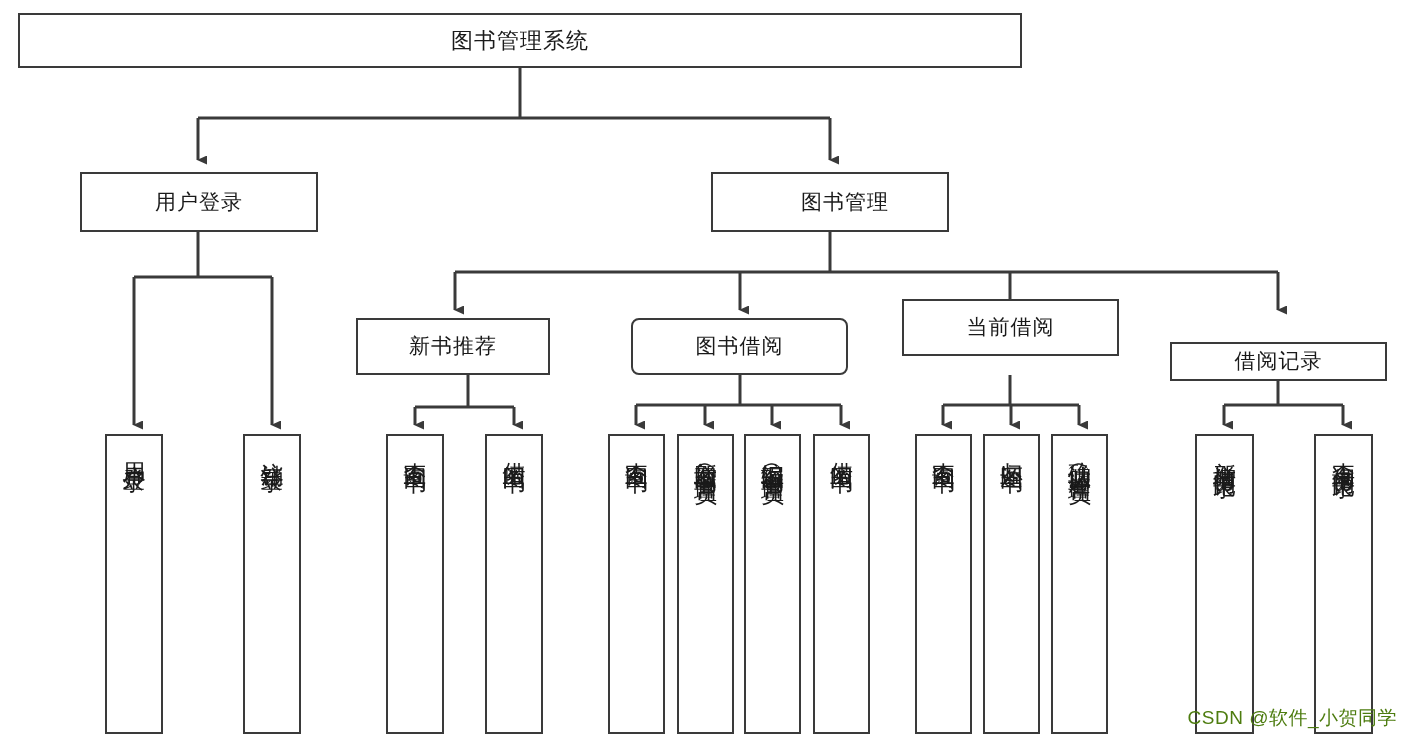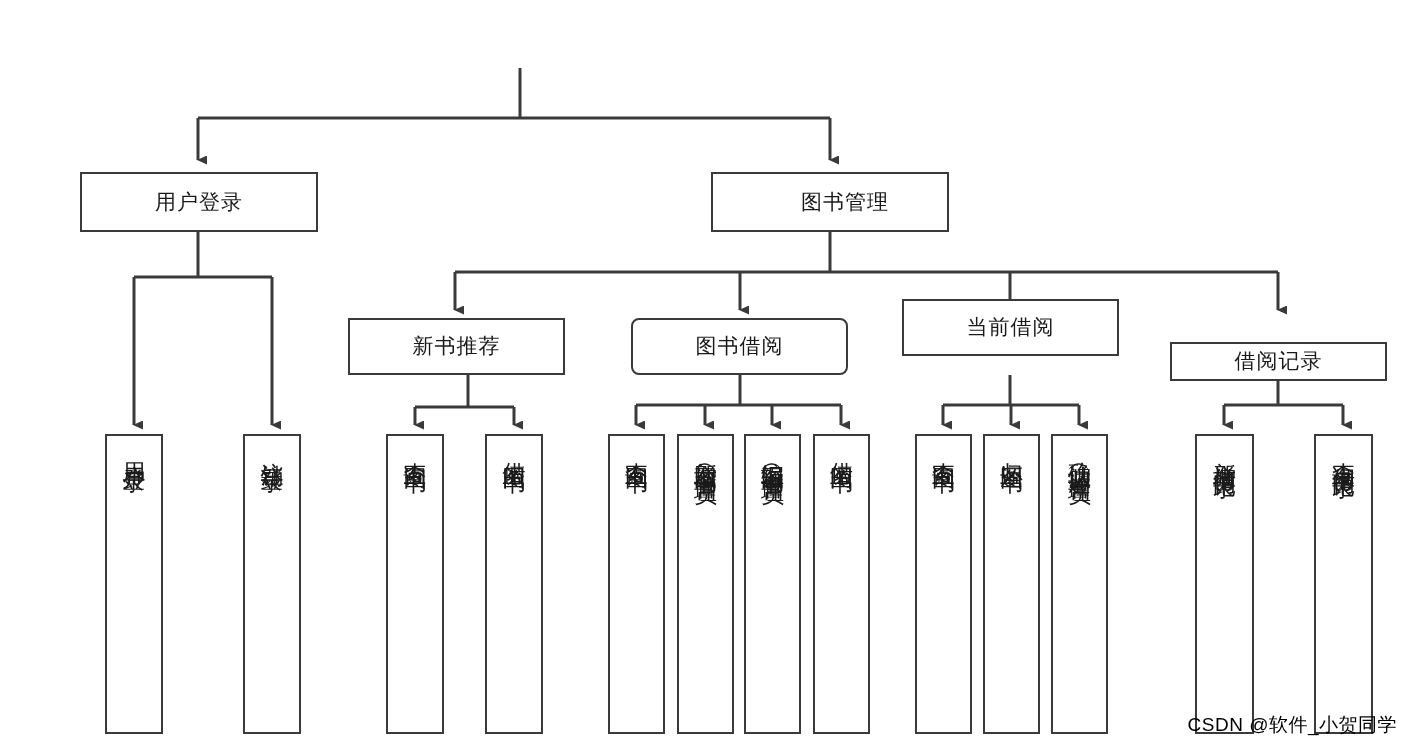--- a/index.html
+++ b/index.html
@@ -57,23 +57,23 @@
   .node.v .label {
     writing-mode: vertical-rl;
     text-orientation: upright;
     font-size: 23px;
     letter-spacing: 3px;
     line-height: 1;
   }
   .watermark {
     position: absolute;
     right: 8px;
-    bottom: 9px;
+    bottom: 16px;
     font-size: 19px;
-    color: #000000;
+    color: #4d7c0f;
     white-space: nowrap;
     letter-spacing: 0.5px;
   }
 </style>
 </head>
 <body>
 
 <div id="canvas">
 
   <svg class="wires" viewBox="0 0 1405 747">
@@ -119,29 +119,32 @@
       <path d="M1011,405 L1011,425" marker-end="url(#arw)"></path>
       <path d="M1079,405 L1079,425" marker-end="url(#arw)"></path>
 
       <path d="M1278,375 L1278,405"></path>
       <path d="M1224,405 L1343,405"></path>
       <path d="M1224,405 L1224,425" marker-end="url(#arw)"></path>
       <path d="M1343,405 L1343,425" marker-end="url(#arw)"></path>
     </g>
   </svg>
 
+  <div class="node h root" style="left:18px; top:13px; width:1004px; height:55px;">
+    <span class="label">图书管理系统</span>
+  </div>
 
   <div class="node h" style="left:80px; top:172px; width:238px; height:60px;">
     <span class="label">用户登录</span>
   </div>
   <div class="node h" style="left:711px; top:172px; width:238px; height:60px;padding-left:30px;">
     <span class="label">图书管理</span>
   </div>
 
-  <div class="node h" style="left:348px; top:318px; width:217px; height:57px;">
+  <div class="node h" style="left:356px; top:318px; width:194px; height:57px;">
     <span class="label">新书推荐</span>
   </div>
   <div class="node h" style="left:631px; top:318px; width:217px; height:57px;border-radius:8px;">
     <span class="label">图书借阅</span>
   </div>
   <div class="node h" style="left:902px; top:299px; width:217px; height:57px;">
     <span class="label">当前借阅</span>
   </div>
   <div class="node h" style="left:1170px; top:318px; width:217px; height:39px;margin-top:24px;">
     <span class="label">借阅记录</span>

